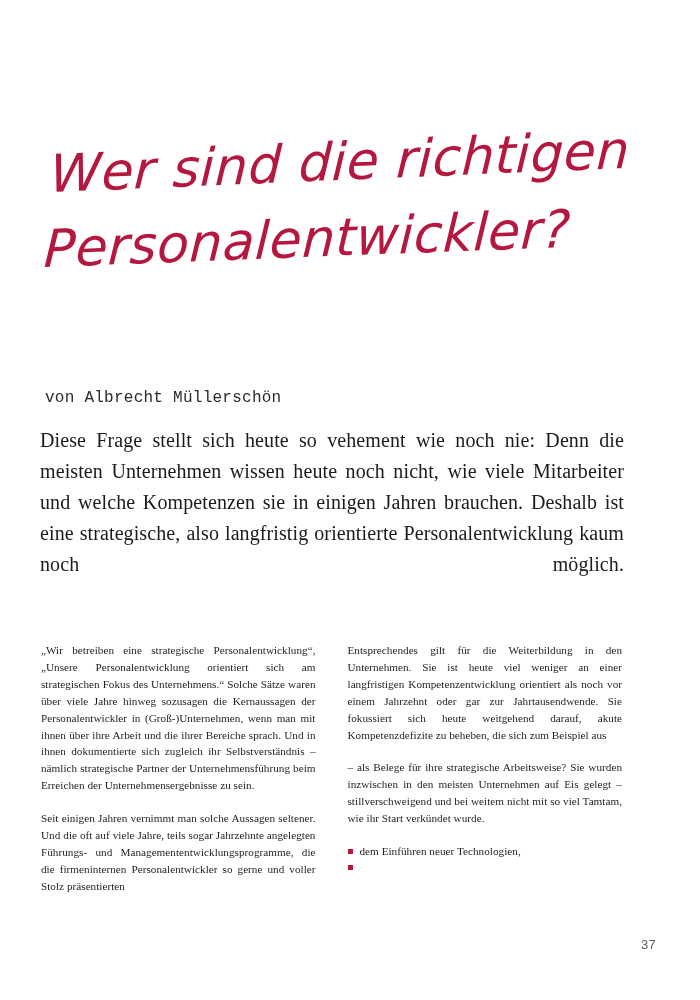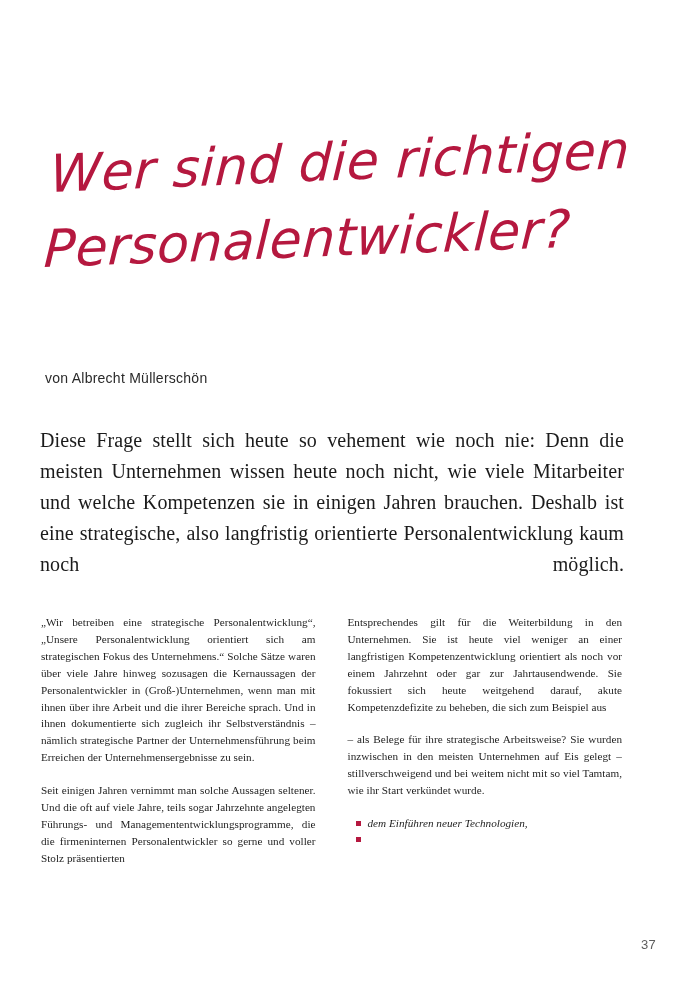--- a/index.html
+++ b/index.html
@@ -42,23 +42,23 @@
   .title-line-2 {
     transform: rotate(-2.2deg) skewX(-5deg);
     margin-top: 22px;
     margin-left: 0px;
   }
 
   
   .byline {
     position: absolute;
     left: 45px;
-    top: 370px;
-    font-family: Liberation Sans, sans-serif;
-    font-size: 14px;
+    top: 389px;
+    font-family: Liberation Mono, monospace;
+    font-size: 16px;
     letter-spacing: 0.25px;
     color: #2a2a2a;
   }
 
   
   .intro {
     position: absolute;
     left: 40px;
     top: 425px;
     width: 584px;
@@ -72,21 +72,21 @@
   .intro::after {
     content: "";
     display: inline-block;
     width: 100%;
   }
 
   
   .columns {
     position: absolute;
     left: 41px;
-    top: 614px;
+    top: 642px;
     width: 581px;
     height: 290px;
     display: flex;
     gap: 32px;
   }
   .col {
     width: 280px;
     font-size: 11.2px;
     line-height: 16.9px;
     color: #1e1e1e;
@@ -98,23 +98,22 @@
     margin: 0 0 16px 0;
     text-align: justify;
   }
   .col p.last {
     margin-bottom: 6px;
   }
 
   
   ul.bullets {
     list-style: none;
-    margin: 8px;
+    margin: 0;
     padding: 0;
-    font-style: italic;
   }
   ul.bullets li {
     position: relative;
     padding-left: 12px;
     margin-bottom: 0px;
     text-align: justify;
     line-height: 16.9px;
   }
   ul.bullets li .sq {
     position: absolute;

